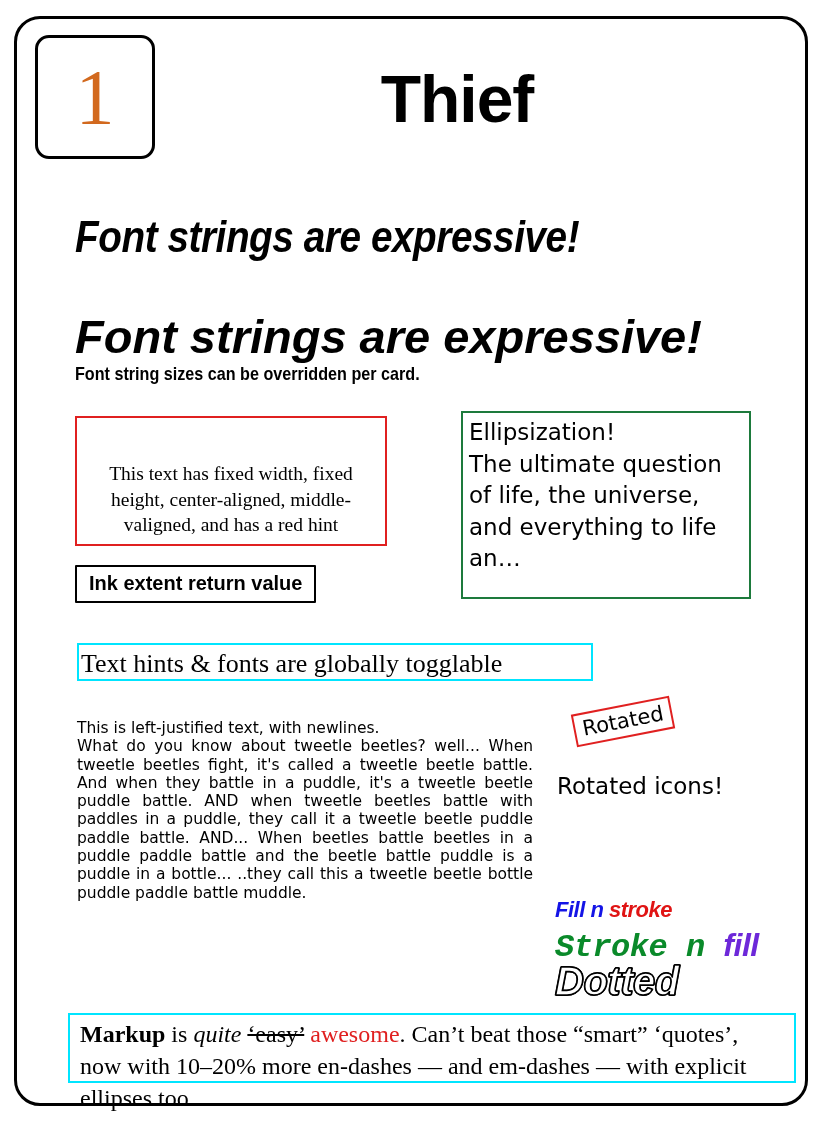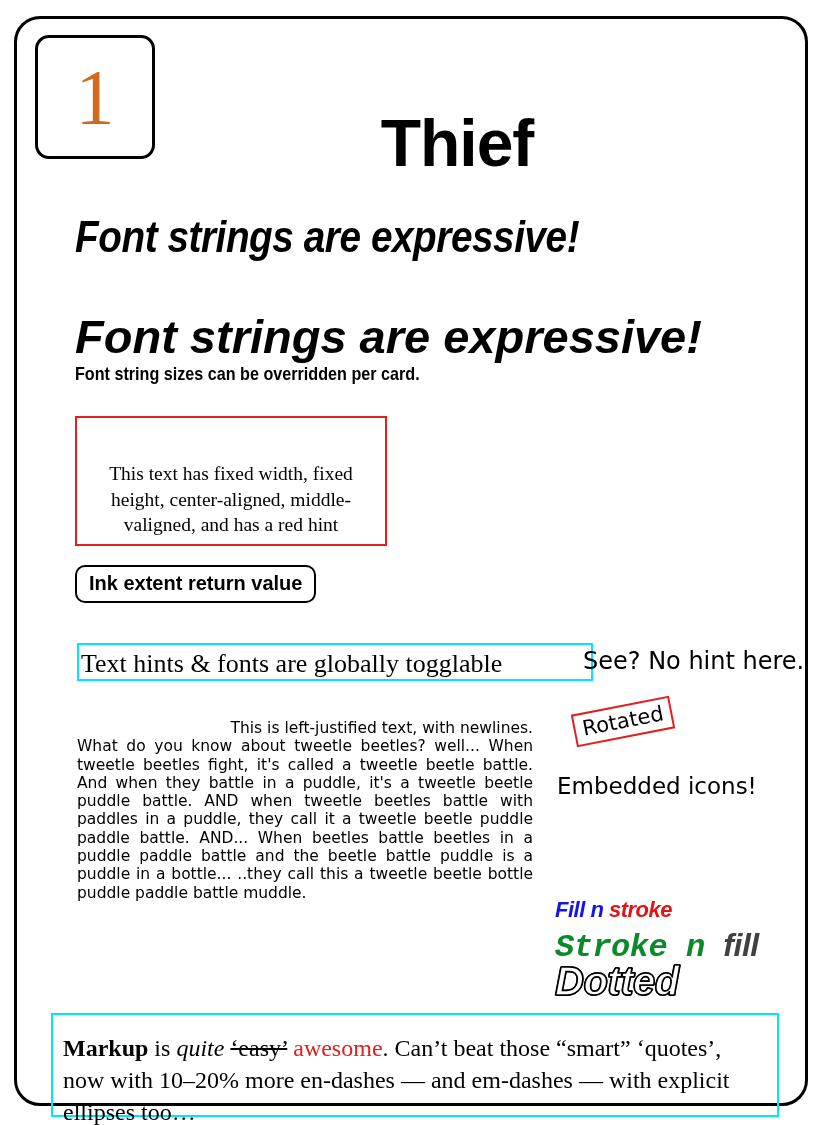--- a/index.html
+++ b/index.html
@@ -49,21 +49,20 @@
     position: absolute;
     left: 160px;
     top: 42px;
     width: 560px;
     text-align: center;
     font-family: "Liberation Sans", sans-serif;
     font-weight: bold;
     font-size: 66px;
     letter-spacing: -1px;
     color: #000;
-    margin-top: 44px;
   }
   
   #expressive-1 {
     position: absolute;
     left: 58px;
     top: 192px;
     font-family: "Liberation Sans", sans-serif;
     font-weight: bold;
     font-style: italic;
     font-size: 45px;
@@ -132,21 +131,21 @@
     font-size: 23px;
     line-height: 1.37;
     color: #000;
   }
   
   #ink-extent {
     position: absolute;
     left: 58px;
     top: 546px;
     border: 2px solid #000;
-    border-radius: 10px;
+    border-radius: 1px;
     padding: 5px 12px 6px 12px;
     font-family: "Liberation Sans", sans-serif;
     font-weight: bold;
     font-size: 20px;
     color: #000;
     background: #fff;
   }
   
   #hint-box {
     position: absolute;
@@ -180,21 +179,21 @@
     position: absolute;
     left: 60px;
     top: 700px;
     width: 456px;
     font-family: "DejaVu Sans", sans-serif;
     font-size: 15.5px;
     line-height: 1.18;
     color: #000;
   }
   #left-para .first-line {
-    text-align: right;
+    text-align: left;
   }
   #left-para .just {
     text-align: justify;
     text-align-last: left;
   }
   
   #rotated {
     position: absolute;
     left: 556px;
     top: 686px;
@@ -287,47 +286,47 @@
     font-style: italic;
     font-size: 32px;
     letter-spacing: -0.5px;
     white-space: nowrap;
   }
   #fx-stroke .green {
     color: #0a8a2a;
     font-family: Liberation Mono, monospace;
   }
   #fx-stroke .purple {
-    color: #404040;
+    color: #6d28d9;
   }
   #fx-dotted {
     position: absolute;
     left: 538px;
     top: 940px;
     font-family: "Liberation Sans", sans-serif;
     font-weight: bold;
     font-style: italic;
     font-size: 40px;
     letter-spacing: -0.5px;
     color: #fff;
     -webkit-text-stroke: 1.5px #000;
     text-shadow:
        1px 0 0 #000, -1px 0 0 #000, 0 1px 0 #000, 0 -1px 0 #000;
     white-space: nowrap;
   }
   
   #markup-box {
     position: absolute;
-    left: 34px;
+    left: 51px;
     top: 994px;
     width: 728px;
-    height: 104px;
+    height: 70px;
     border: 2px solid #00e5ff;
     box-sizing: border-box;
-    padding: 18px 10px;
+    padding: 4px 10px;
   }
   #markup-text {
     font-family: "Liberation Serif", serif;
     font-size: 24px;
     line-height: 1.33;
     color: #000;
   }
   #markup-text b { font-weight: bold; }
   #markup-text i { font-style: italic; }
   #markup-text s { text-decoration: line-through; }
@@ -345,36 +344,38 @@
   <div id="card-title">Thief</div>
 
   <div id="expressive-1">Font strings are expressive!</div>
   <div id="expressive-2">Font strings are expressive!</div>
   <div id="override-note">Font string sizes can be overridden per card.</div>
 
   <div id="fixed-box">
     <div id="fixed-box-text">This text has fixed width, fixed height, center-aligned, middle-valigned, and has a red hint</div>
   </div>
 
+  <div id="ellipsis-box">
+    <div id="ellipsis-text">Ellipsization!<br>The ultimate question of life, the universe, and everything to life an…</div>
+  </div>
 
   <div id="ink-extent">Ink extent return value</div>
 
   <div id="hint-box"></div>
   <div id="hint-text">Text hints &amp; fonts are globally togglable</div>
-  <div id="nohint-text">See? No hint here.</div>
 
   <div id="left-para">
     <div class="first-line">This is left-justified text, with newlines.</div>
     <div class="just">What do you know about tweetle beetles? well... When tweetle beetles fight, it's called a tweetle beetle battle. And when they battle in a puddle, it's a tweetle beetle puddle battle. AND when tweetle beetles battle with paddles in a puddle, they call it a tweetle beetle puddle paddle battle. AND... When beetles battle beetles in a puddle paddle battle and the beetle battle puddle is a puddle in a bottle... ..they call this a tweetle beetle bottle puddle paddle battle muddle.</div>
   </div>
 
   <div id="rotated">Rotated</div>
 
   <div id="embedded">
-    <div>Embedded icons!</div>
+    <div>Rotated icons!</div>
   </div>
 
   <div id="fx-fill">
     <span class="blue">Fill n </span><span class="red">stroke</span>
   </div>
   <div id="fx-stroke">
     <span class="green">Stroke n </span><span class="purple">fill</span>
   </div>
   <div id="fx-dotted">Dotted</div>
 

